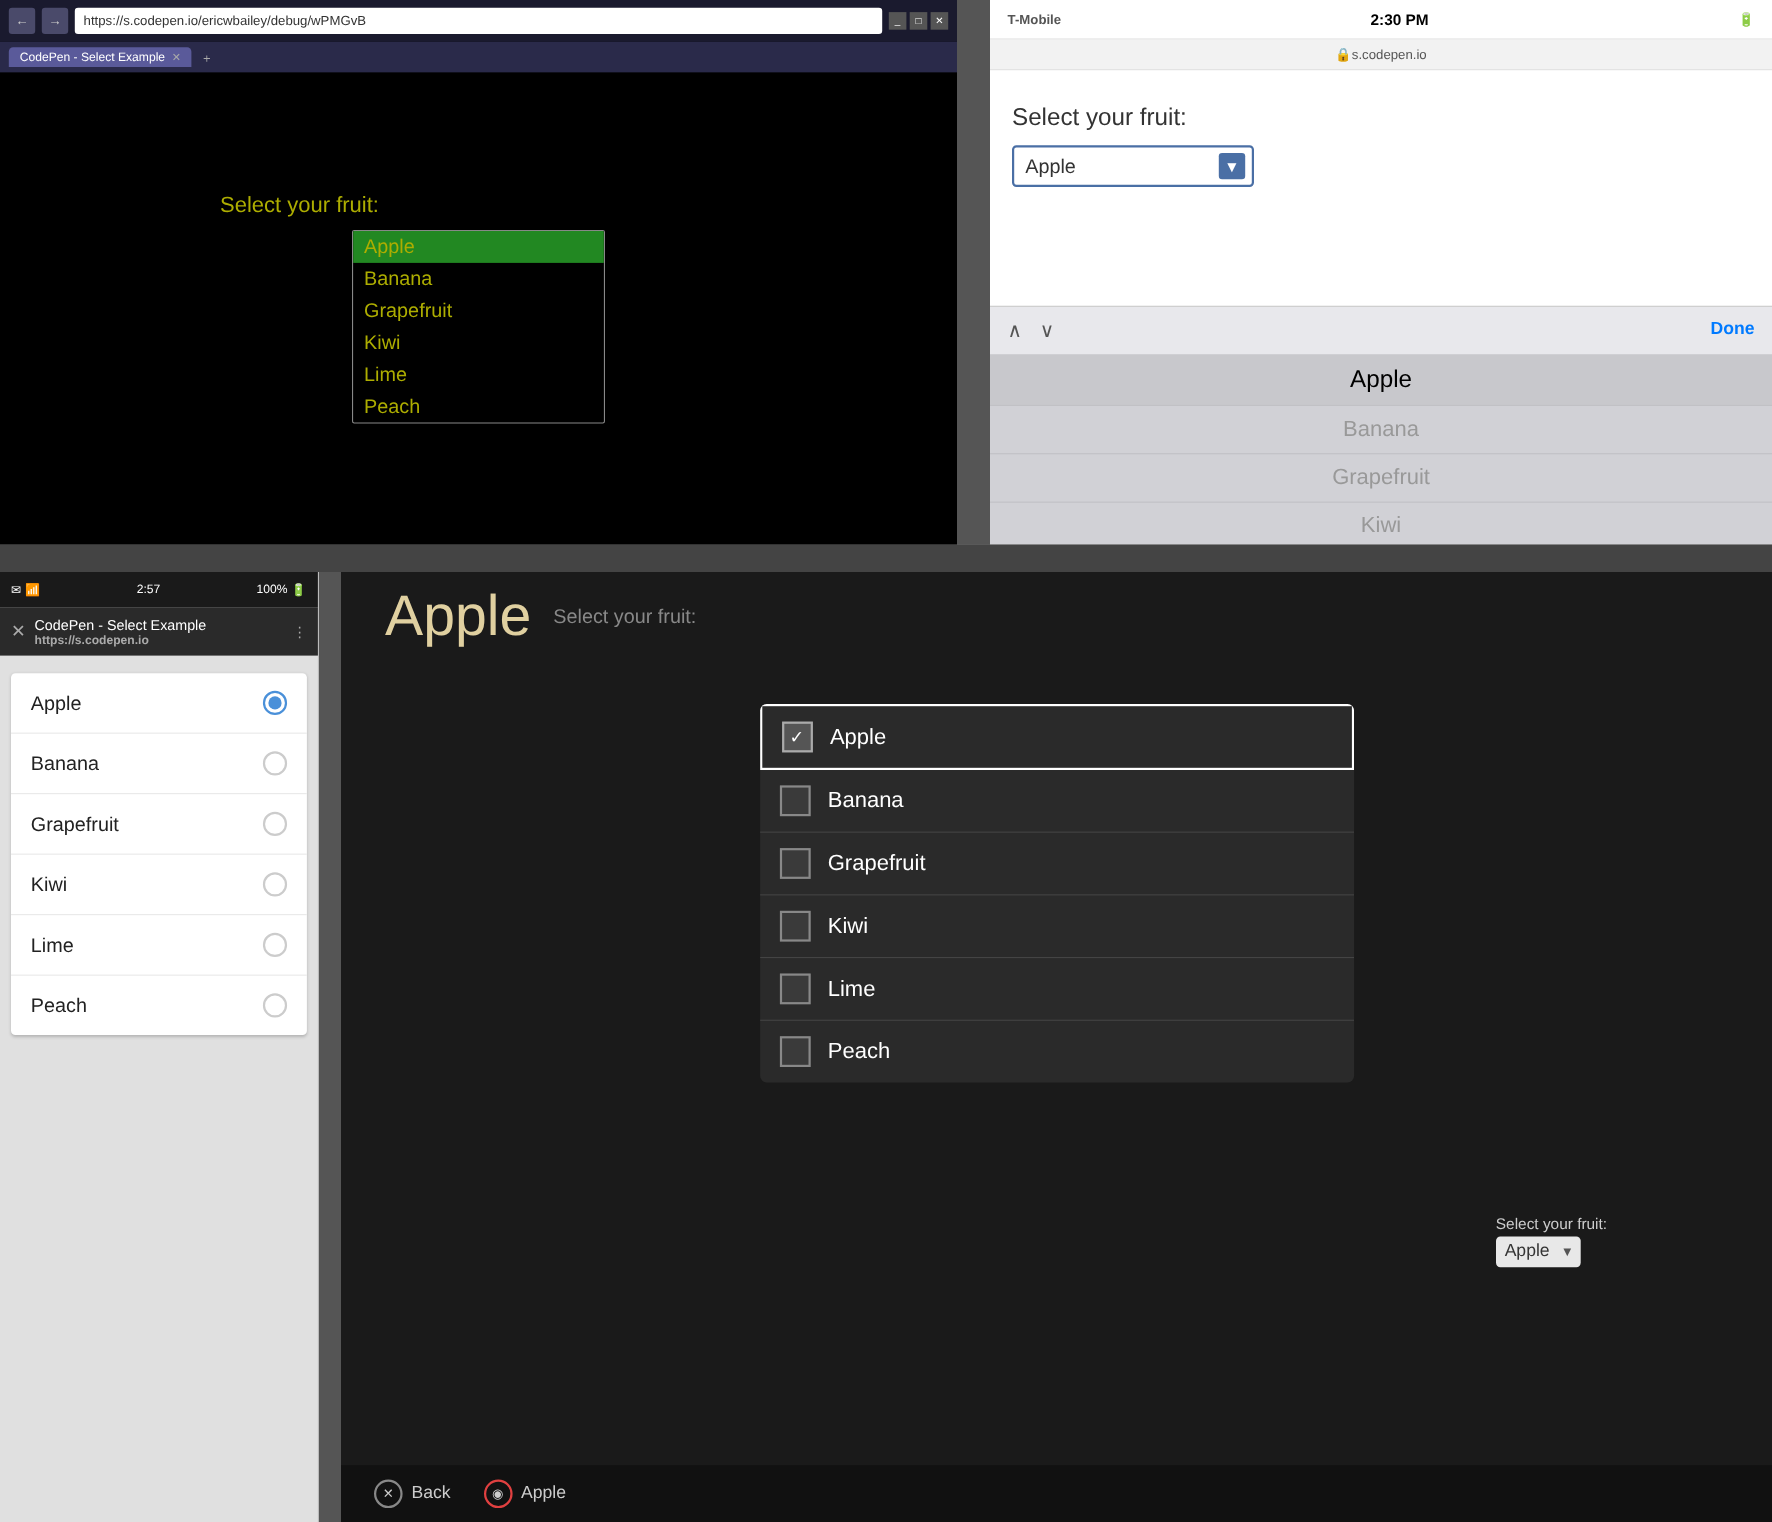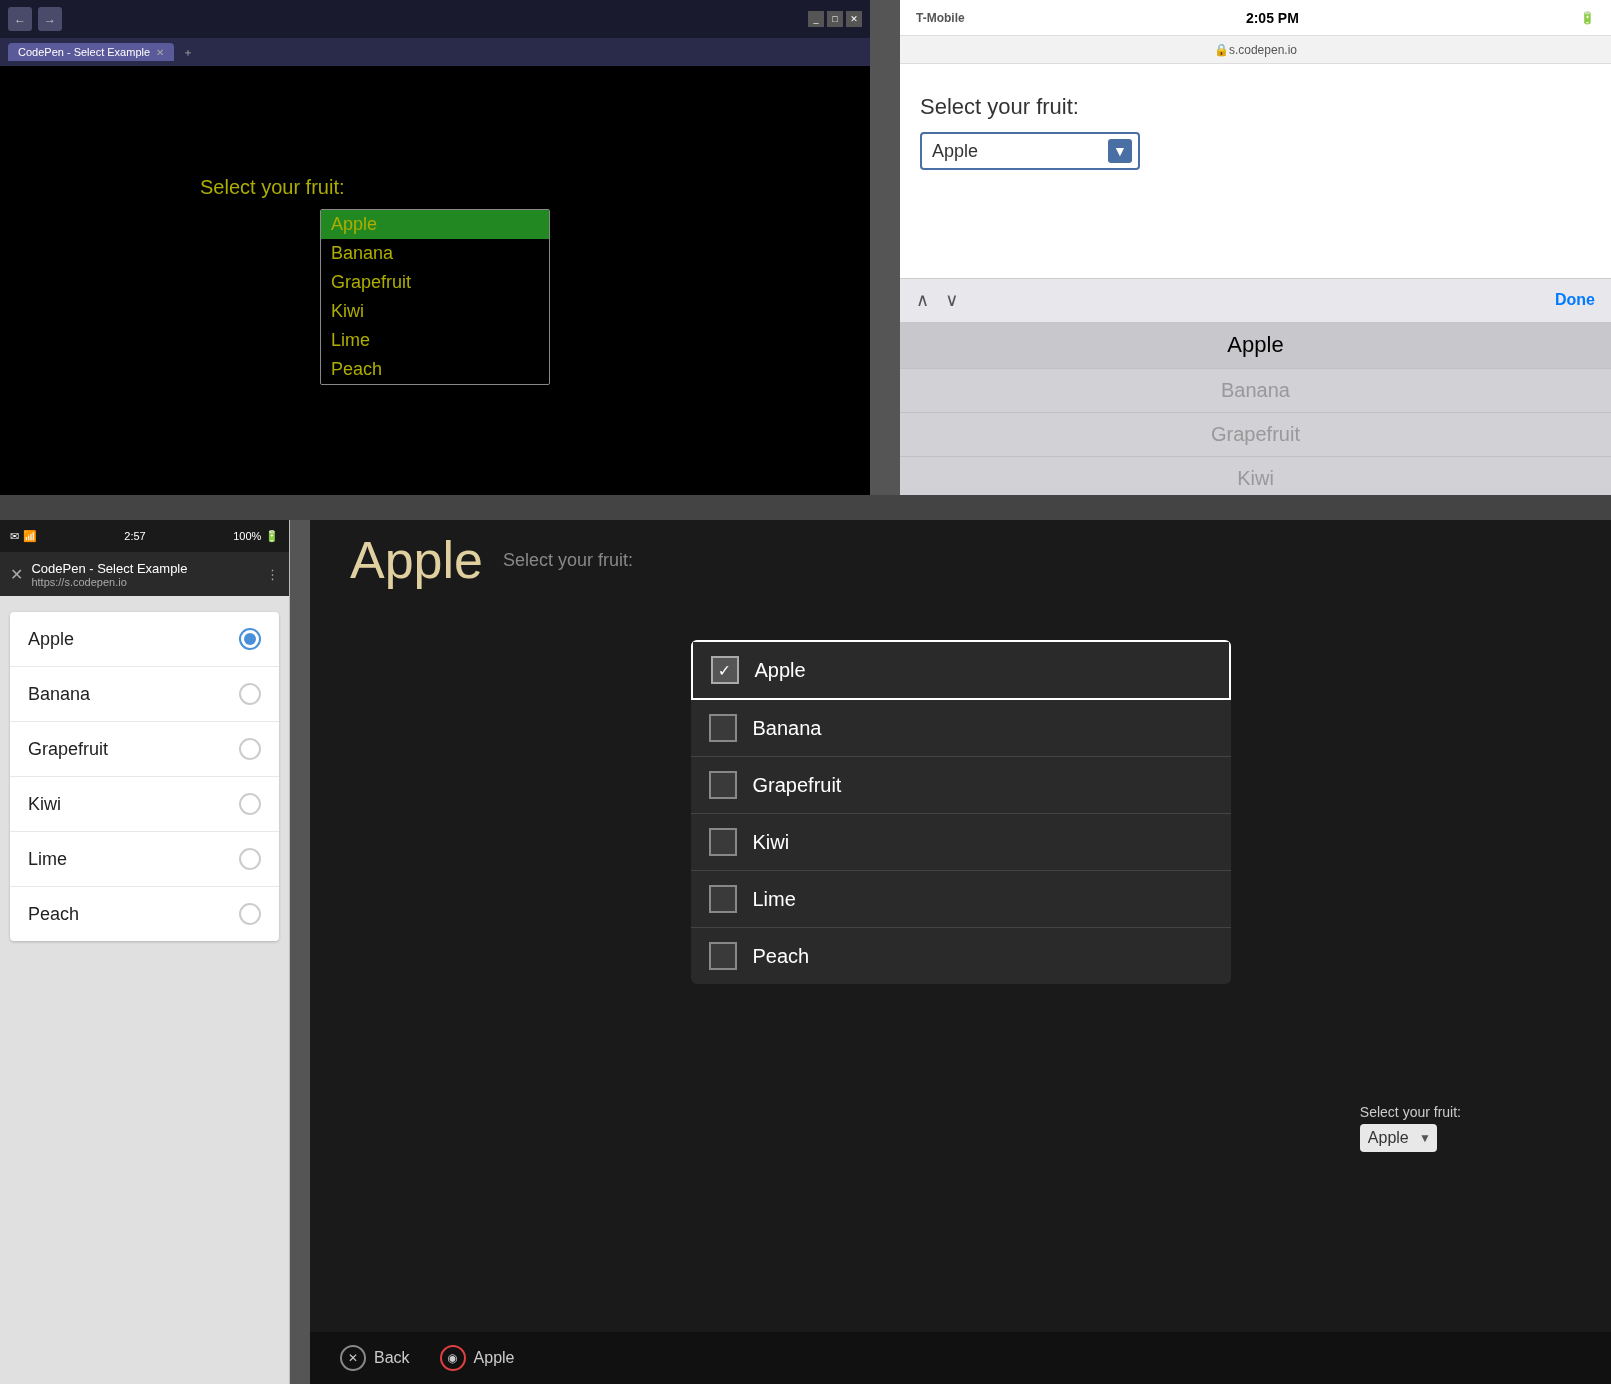--- a/index.html
+++ b/index.html
@@ -446,20 +446,21 @@
       background: #555;
     }
   </style>
 </head>
 <body>
 
 <div class="browser-panel">
   <div class="browser-titlebar">
     <button class="browser-nav-btn">←</button>
     <button class="browser-nav-btn">→</button>
+    <input class="browser-url-bar" value="https://s.codepen.io/ericwbailey/debug/wPMGvB" style="">
     <div class="browser-window-controls">
       <button class="win-ctrl">_</button>
       <button class="win-ctrl">□</button>
       <button class="win-ctrl">✕</button>
     </div>
   </div>
   <div class="browser-tab-bar">
     <div class="browser-tab active">
       <span>CodePen - Select Example</span>
       <span class="browser-tab-close">✕</span>
@@ -477,21 +478,21 @@
       <option value="Peach" style="color:#adad00;padding:4px 10px;">Peach</option>
     </select>
   </div>
 </div>
 
 <div class="vertical-divider"></div>
 
 <div class="ios-panel">
   <div class="ios-statusbar">
     <span class="ios-statusbar-left">T-Mobile</span>
-    <span class="ios-statusbar-center">2:05 PM</span>
+    <span class="ios-statusbar-center">2:30 PM</span>
     <span class="ios-statusbar-right">🔋</span>
   </div>
   <div class="ios-addressbar">
     <span>🔒</span>
     <span>s.codepen.io</span>
   </div>
   <div class="ios-content">
     <div class="ios-select-label">Select your fruit:</div>
     <div class="ios-select-wrapper">
       <select class="ios-select">
@@ -533,21 +534,21 @@
     <span>2:57</span>
     <div class="android-statusbar-icons">
       <span>100%</span>
       <span>🔋</span>
     </div>
   </div>
   <div class="android-browser-bar">
     <button class="android-browser-close">✕</button>
     <div class="android-browser-title">
       <div style="font-size:13px;color:#fff;">CodePen - Select Example</div>
-      <div style="font-size:11px;color:#aaa;">https://s.codepen.io</div>
+      <div style="font-size:11px;color:#aaa;font-weight:bold;">https://s.codepen.io</div>
     </div>
     <span class="android-browser-menu">⋮</span>
   </div>
   <div class="android-radio-list">
     <div class="android-radio-item">
       <span>Apple</span>
       <div class="radio-circle checked">
         <div class="radio-inner"></div>
       </div>
     </div>

